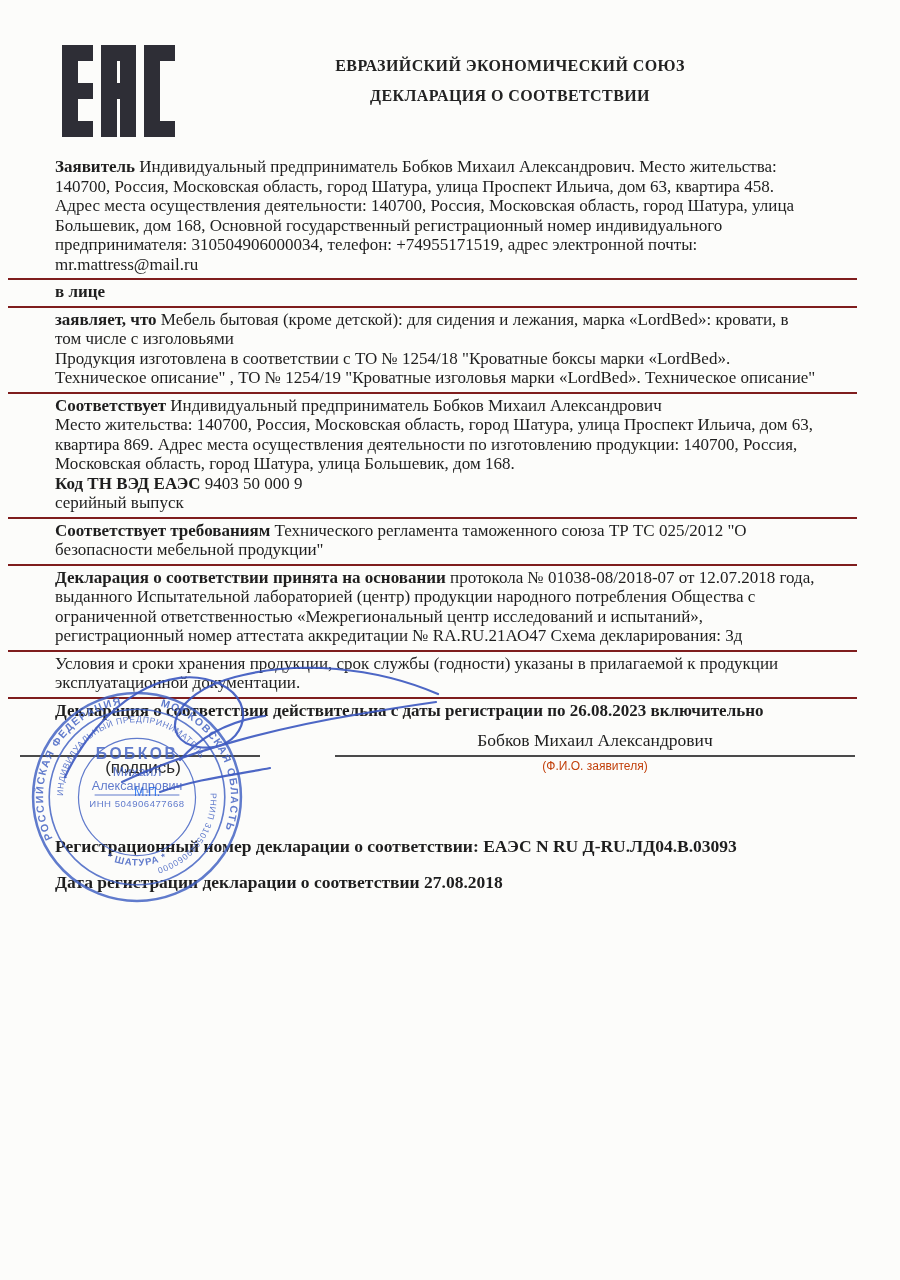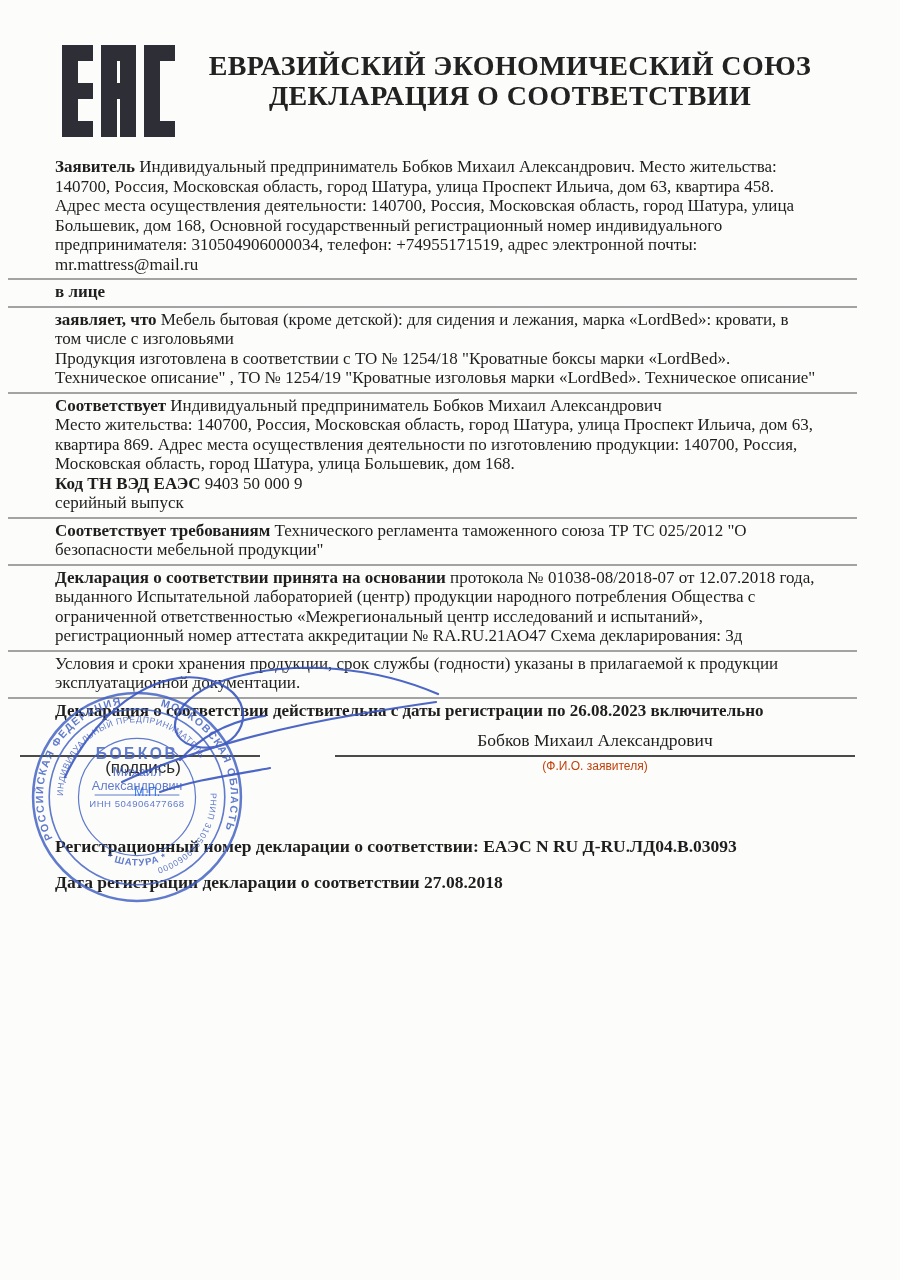--- a/index.html
+++ b/index.html
@@ -5,24 +5,24 @@
   html,body{margin:0;padding:0;background:#e8e8e8;}
   .page{
     position:relative; width:900px; height:1280px; margin:0 auto;
     background:#fcfcfa; color:#1e1e1e; overflow:hidden;
     font-family:"Liberation Serif","DejaVu Serif",serif;
   }
   
   .header{display:flex; padding-top:45px;}
   .logo-wrap{margin-left:62px; width:118px; flex:0 0 auto;}
   .titles{flex:1; text-align:center; padding:6px 70px 0 10px;
-    font-weight:bold; font-size:28px; line-height:30px; letter-spacing:.4px; color:#222;}
+    font-weight:bold; font-size:16px; line-height:30px; letter-spacing:.4px; color:#222;}
   
   .content{margin:14px 0 0 8px; width:849px;}
-  .sec{border-bottom:2px solid #a3a3a3; padding:2px 40px 4px 47px;
+  .sec{border-bottom:2px solid #7f1d1d; padding:2px 40px 4px 47px;
        font-size:17px; line-height:19.5px;}
   .sec:last-child{border-bottom:none;}
   .sec p{margin:0;}
   .lead{font-weight:bold;}
   .bold-line{font-weight:bold;}
   
   .sig-area{position:relative; height:108px; margin-left:8px; width:849px;}
   .sig-name{position:absolute; left:327px; top:6px; width:520px;
     text-align:center; font-size:17.5px;}
   .sig-line-right{position:absolute; left:327px; top:31px; width:520px;

